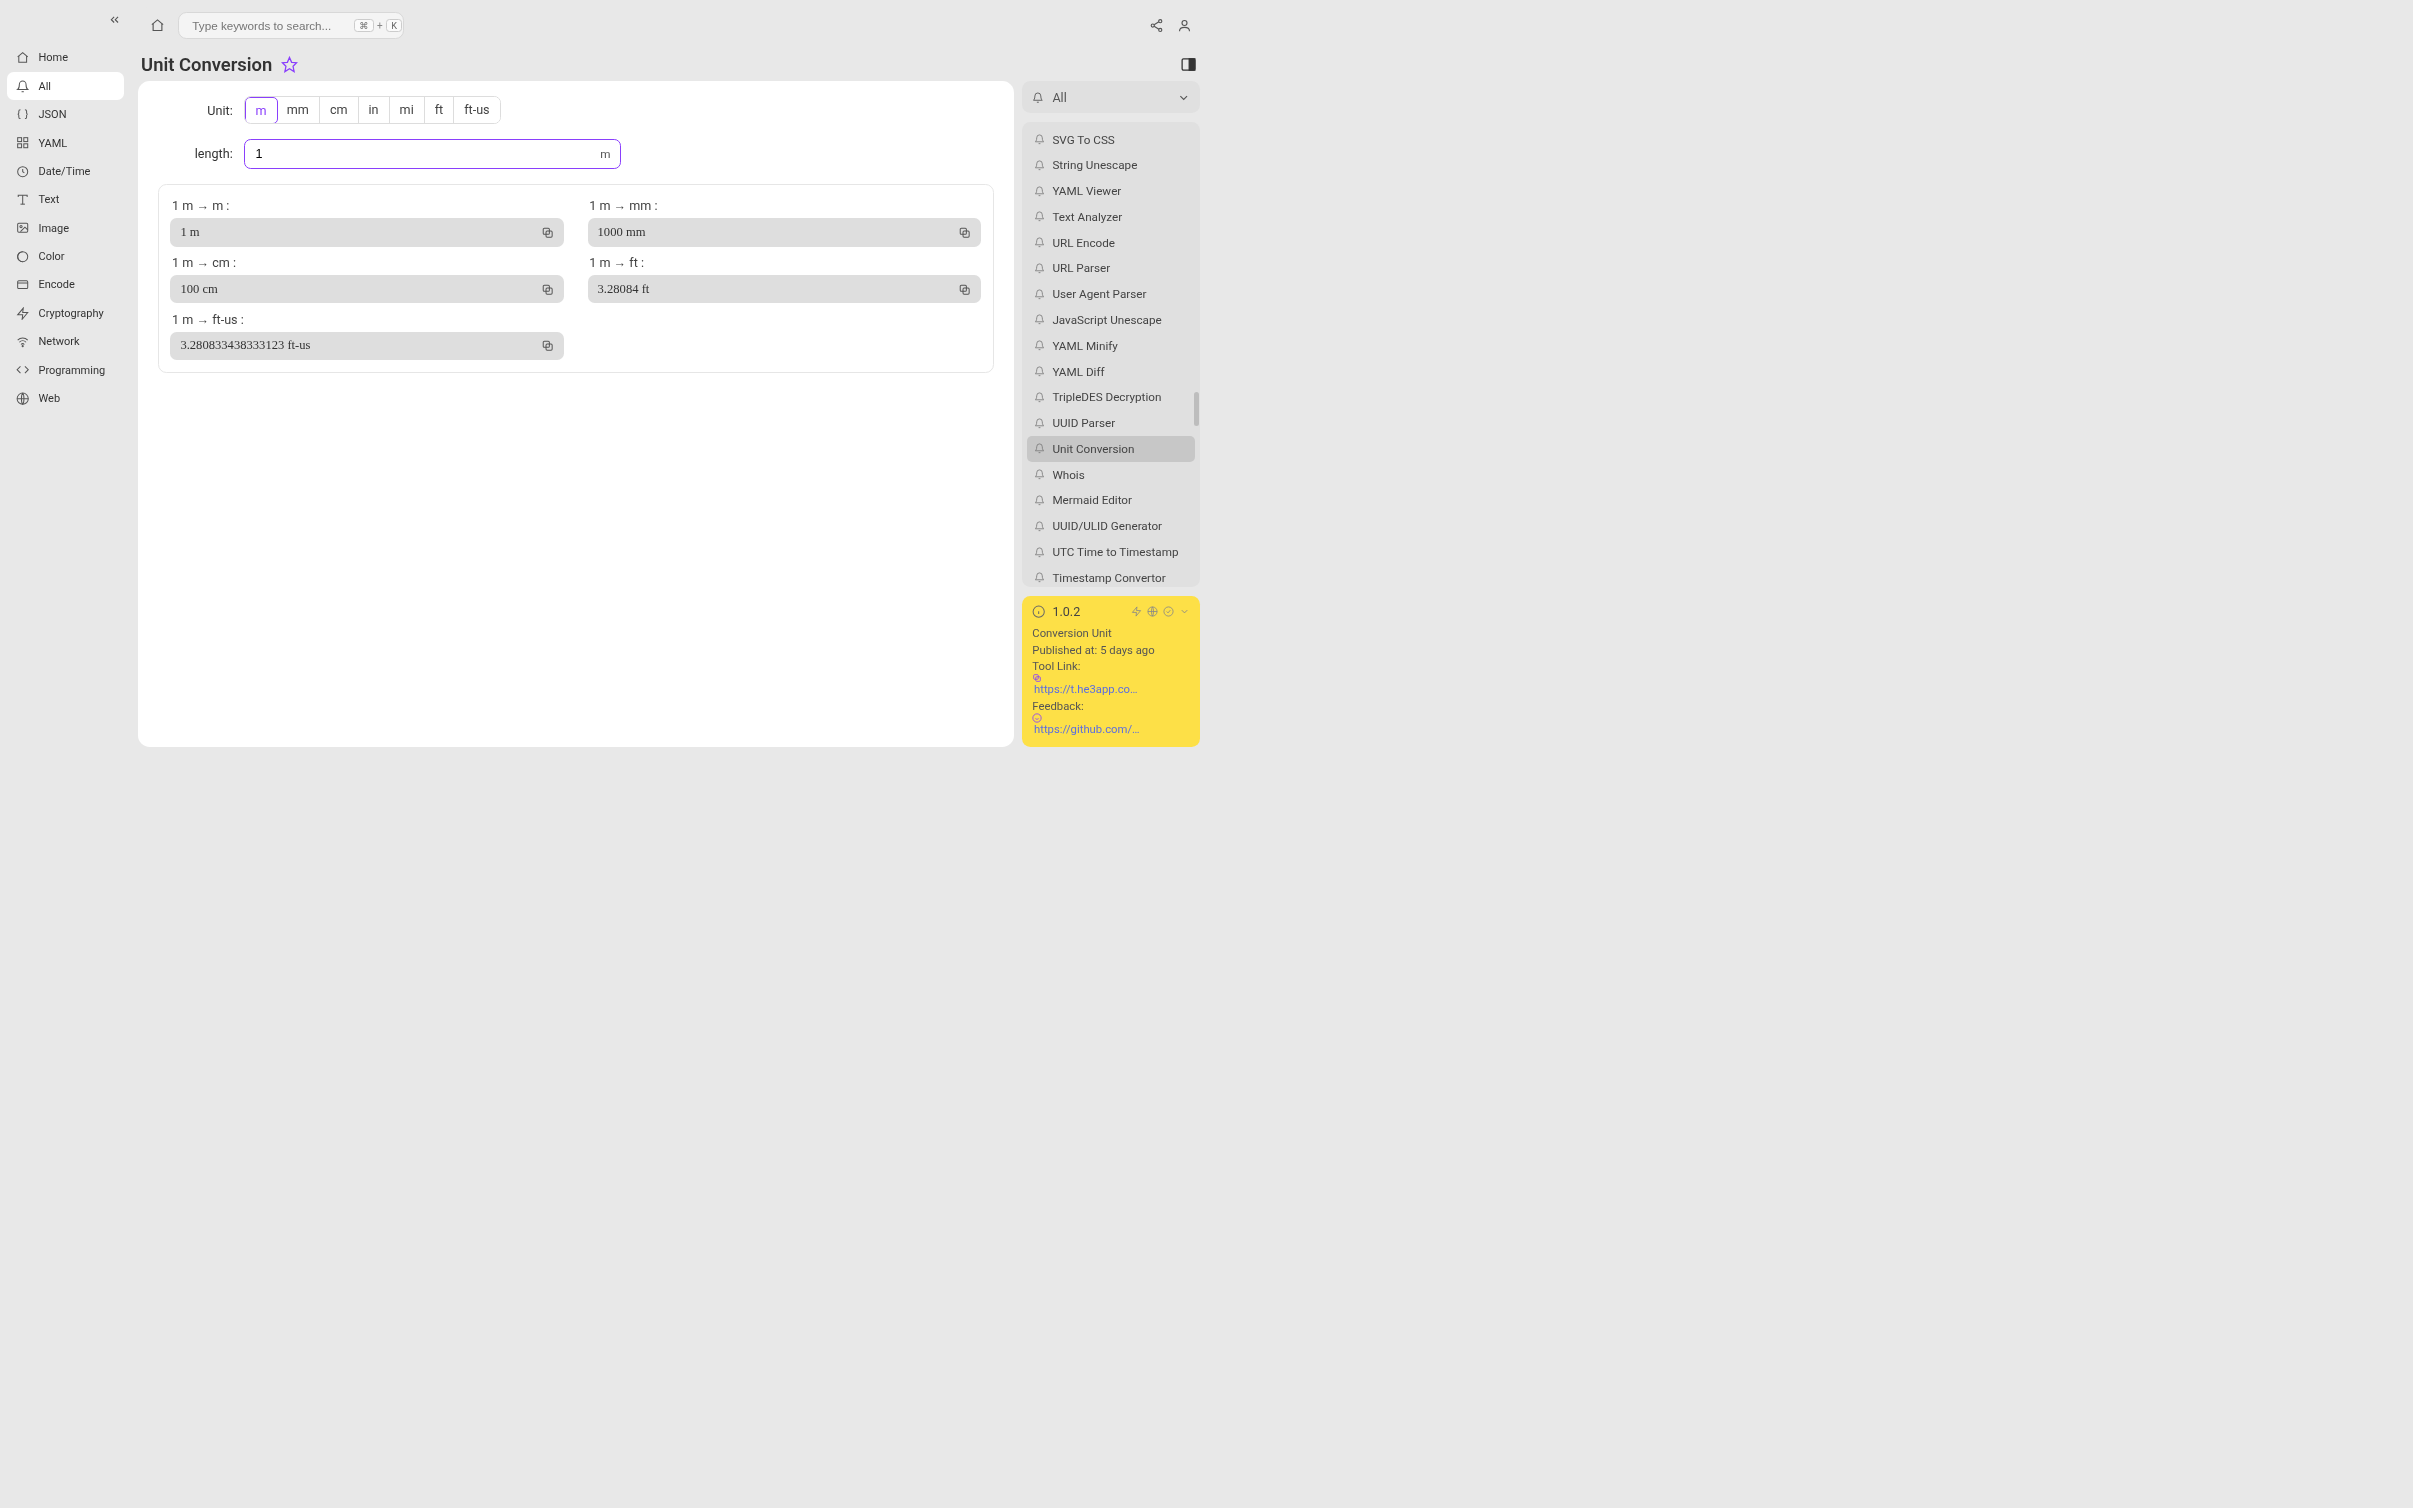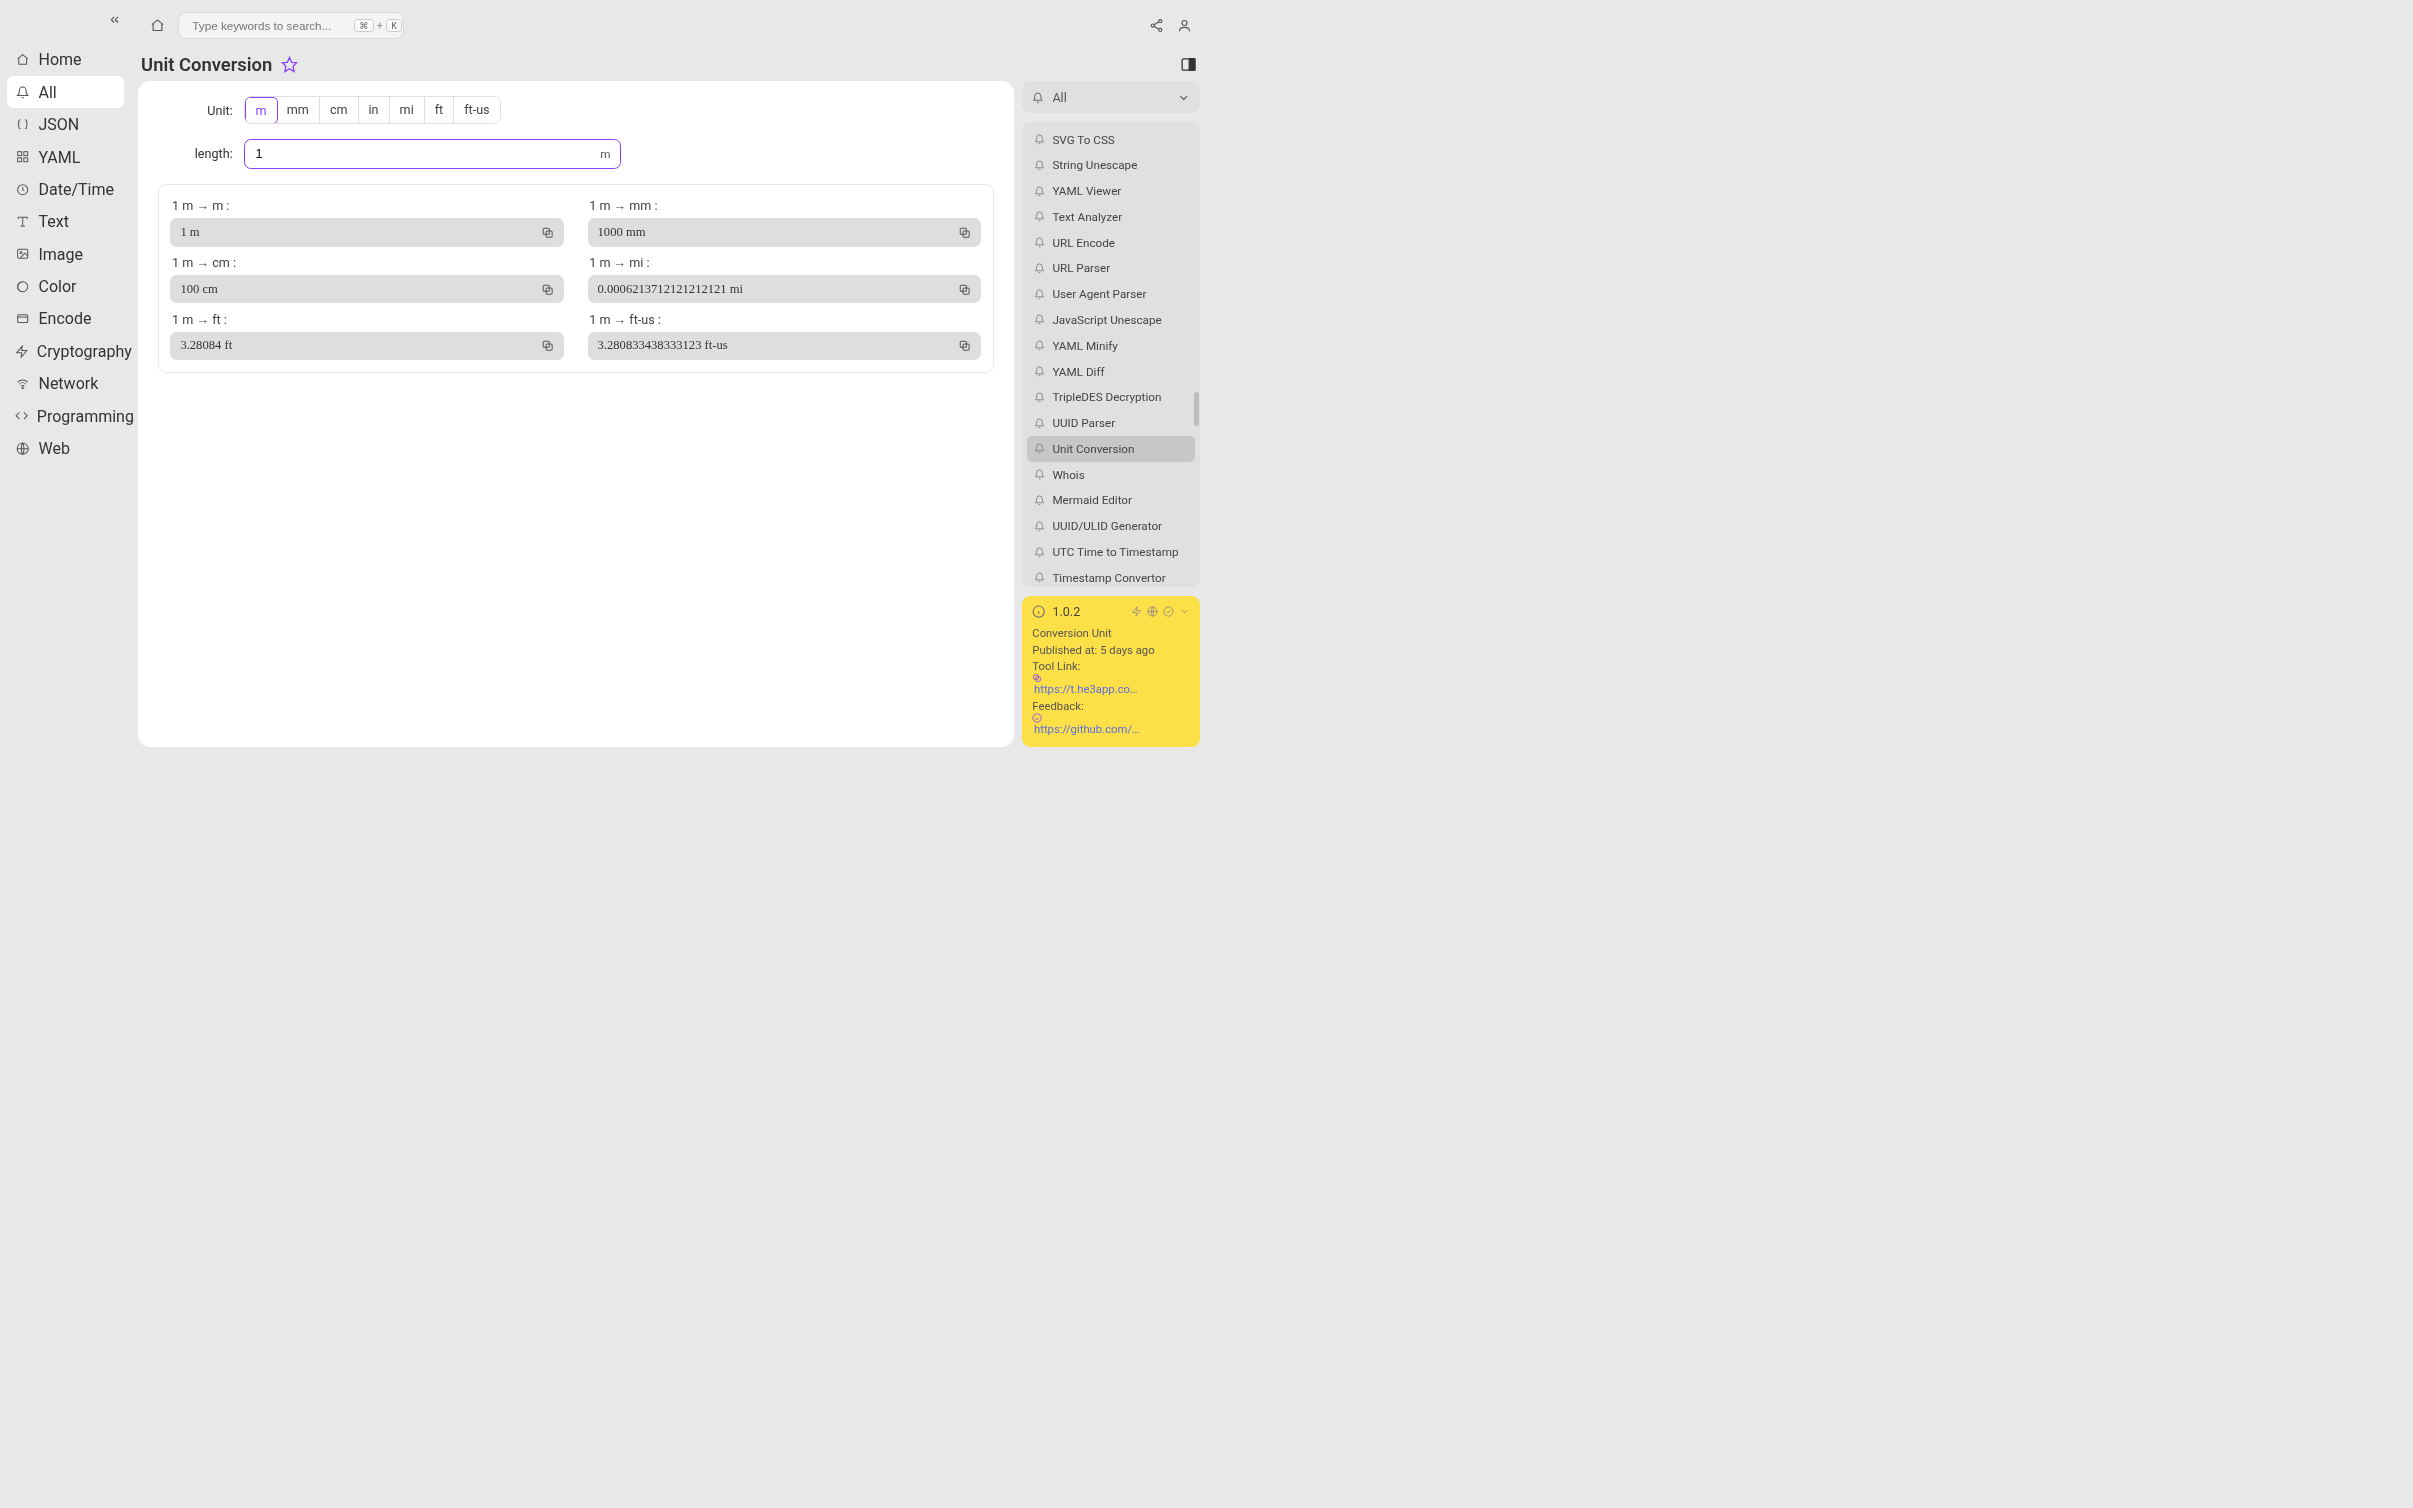--- a/index.html
+++ b/index.html
@@ -30,21 +30,21 @@
   }
   .nav-list { margin-top: 37px; }
   .nav-item {
     display: flex;
     align-items: center;
     gap: 8.4px;
     padding: 6.7px 8.4px;
     border-radius: 6.7px;
     cursor: pointer;
     color: #333;
-    font-size: 16px;
+    font-size: 11px;
   }
   .nav-item.active { background: #fff; }
   .nav-item .icon { width: 15px; height: 15px; display:flex; align-items:center; justify-content:center; color:#555; }
 
   
   .main-col {
     flex: 1;
     display: flex;
     flex-direction: column;
     padding: 6.7px;
@@ -463,32 +463,20 @@
                       <rect x="9" y="9" width="11" height="11" rx="2"></rect>
                       <rect x="4" y="4" width="11" height="11" rx="2"></rect>
                     </svg>
                   </span>
     </div>
               </div>
               <div class="res-block">
     <div class="res-label">1 m → cm :</div>
     <div class="res-value">
       <span class="val">100 cm</span>
-      <span class="copy-icon">
-                    <svg width="13.4" height="13.4" viewBox="0 0 24 24" fill="none" stroke="currentColor" stroke-width="1.8">
-                      <rect x="9" y="9" width="11" height="11" rx="2"></rect>
-                      <rect x="4" y="4" width="11" height="11" rx="2"></rect>
-                    </svg>
-                  </span>
-    </div>
-              </div>
-              <div class="res-block">
-    <div class="res-label">1 m → mi :</div>
-    <div class="res-value">
-      <span class="val">0.0006213712121212121 mi</span>
       <span class="copy-icon">
                     <svg width="13.4" height="13.4" viewBox="0 0 24 24" fill="none" stroke="currentColor" stroke-width="1.8">
                       <rect x="9" y="9" width="11" height="11" rx="2"></rect>
                       <rect x="4" y="4" width="11" height="11" rx="2"></rect>
                     </svg>
                   </span>
     </div>
               </div>
               <div class="res-block">
     <div class="res-label">1 m → ft :</div>

